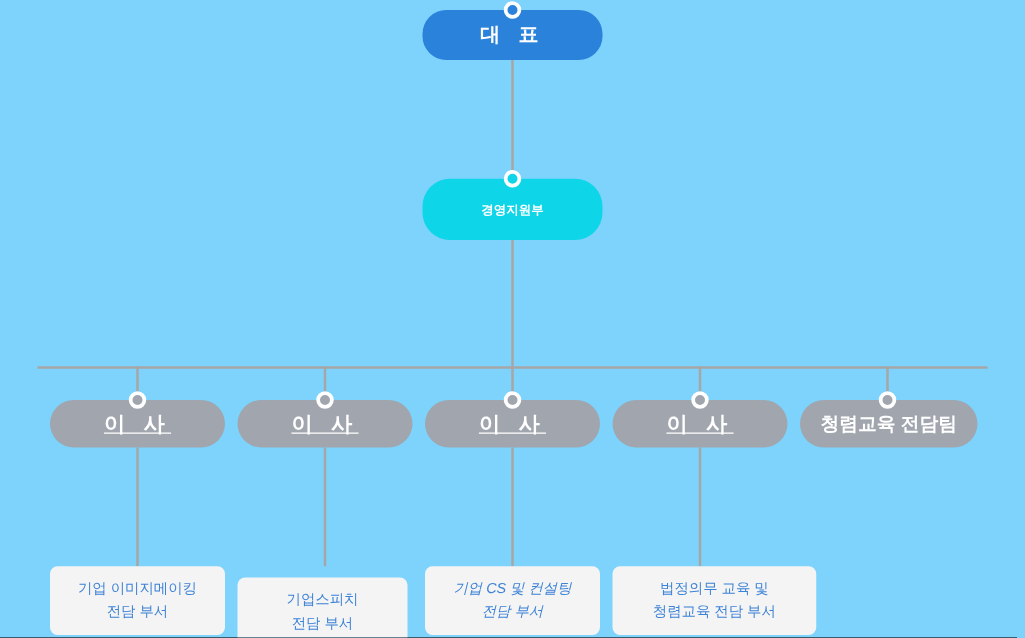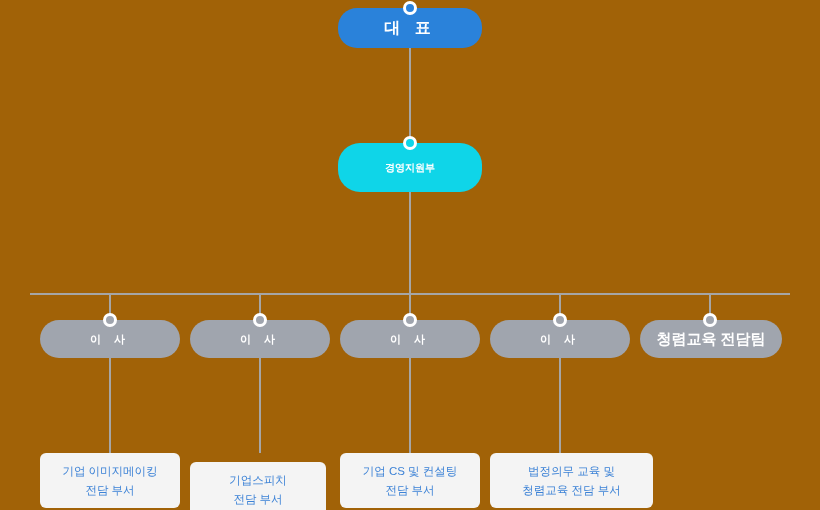--- a/index.html
+++ b/index.html
@@ -5,21 +5,21 @@
 <style>
   html, body {
     margin: 0;
     padding: 0;
     background: #000000;
   }
   #org-chart {
     position: relative;
     width: 820px;
     height: 510px;
-    background: #a16207;
+    background: #7dd3fc;
     overflow: hidden;
     font-family: "Liberation Sans", "DejaVu Sans", sans-serif;
   }
 
   
   .v-line {
     position: absolute;
     width: 2px;
     background: #a6a6a6;
   }
@@ -63,22 +63,23 @@
   }
   .node-dept {
     background: #0fd5e8;
     border-radius: 22px;
     font-size: 10px;
     letter-spacing: 0px;
   }
   .node-director {
     background: #a0a5ae;
     border-radius: 19px;
-    font-size: 11px;
+    font-size: 17px;
     letter-spacing: 5px;
+    text-decoration: underline;
   }
   .node-team {
     background: #a0a5ae;
     border-radius: 19px;
     font-size: 15px;
     letter-spacing: 0px;
   }
 
   
   .leaf {
@@ -158,21 +159,21 @@
   <div class="leaf" style="left:40px; top:453px; width:140px; height:55px;">
     <span>기업 이미지메이킹</span>
     <span>전담 부서</span>
   </div>
 
   <div class="leaf" style="left:190px; top:462px; width:136px; height:55px;">
     <span>기업스피치</span>
     <span>전담 부서</span>
   </div>
 
-  <div class="leaf" style="left:340px; top:453px; width:140px; height:55px;">
+  <div class="leaf" style="left:340px; top:453px; width:140px; height:55px;font-style:italic;">
     <span>기업 CS 및 컨설팅</span>
     <span>전담 부서</span>
   </div>
 
   <div class="leaf" style="left:490px; top:453px; width:163px; height:55px;">
     <span>법정의무 교육 및</span>
     <span>청렴교육 전담 부서</span>
   </div>
 
 </div>

